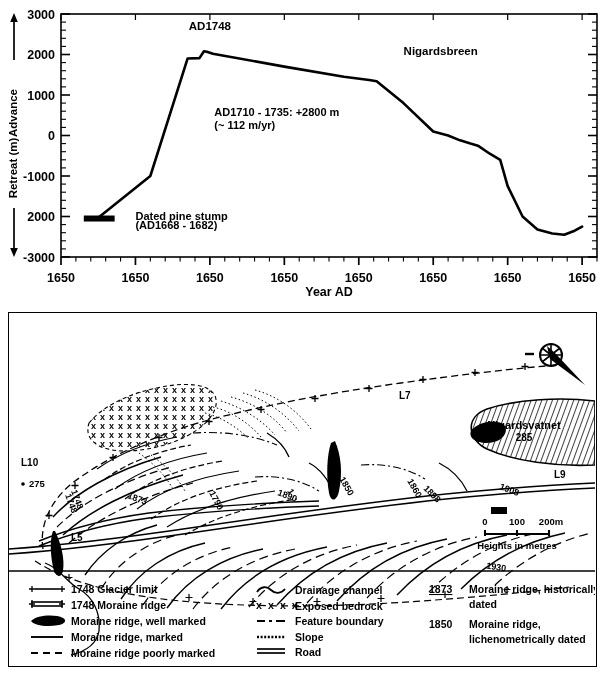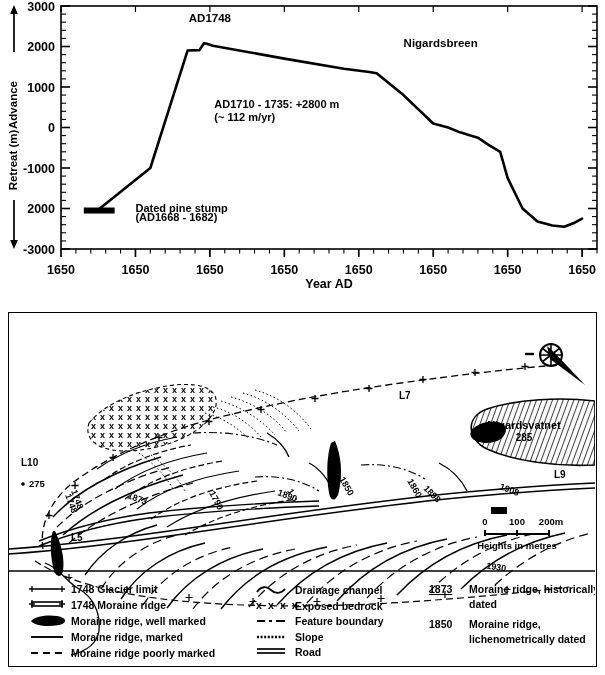--- a/index.html
+++ b/index.html
@@ -2,21 +2,21 @@
 <html><head>
 <meta charset="utf-8">
 <style>
   html,body{margin:0;padding:0;background:#ffffff;}
   body{
     width:605px;height:675px;position:relative;overflow:hidden;
     font-family:"Liberation Sans","DejaVu Sans",sans-serif;
     color:#000;
   }
   
-  #chart-panel{position:absolute;left:0;top:0;width:596px;height:300px;}
+  #chart-panel{position:absolute;left:0;top:8px;width:596px;height:300px;}
   #chart-svg{display:block;}
   .axis-label{font-family:"Liberation Sans",sans-serif;font-size:11.5px;font-weight:bold;fill:#000;}
   .tick-label{font-family:"Liberation Sans",sans-serif;font-size:12.5px;font-weight:bold;fill:#000;}
   .annot{font-family:"Liberation Sans",sans-serif;font-size:11px;font-weight:bold;fill:#000;}
   .annot-lg{font-family:"Liberation Sans",sans-serif;font-size:11.5px;font-weight:bold;fill:#000;}
 
   
   #map-panel{position:absolute;left:8px;top:312px;width:589px;height:355px;
      border:1.6px solid #000;box-sizing:border-box;background:#fff;}
   #map-svg{display:block;position:absolute;left:0;top:0;}

